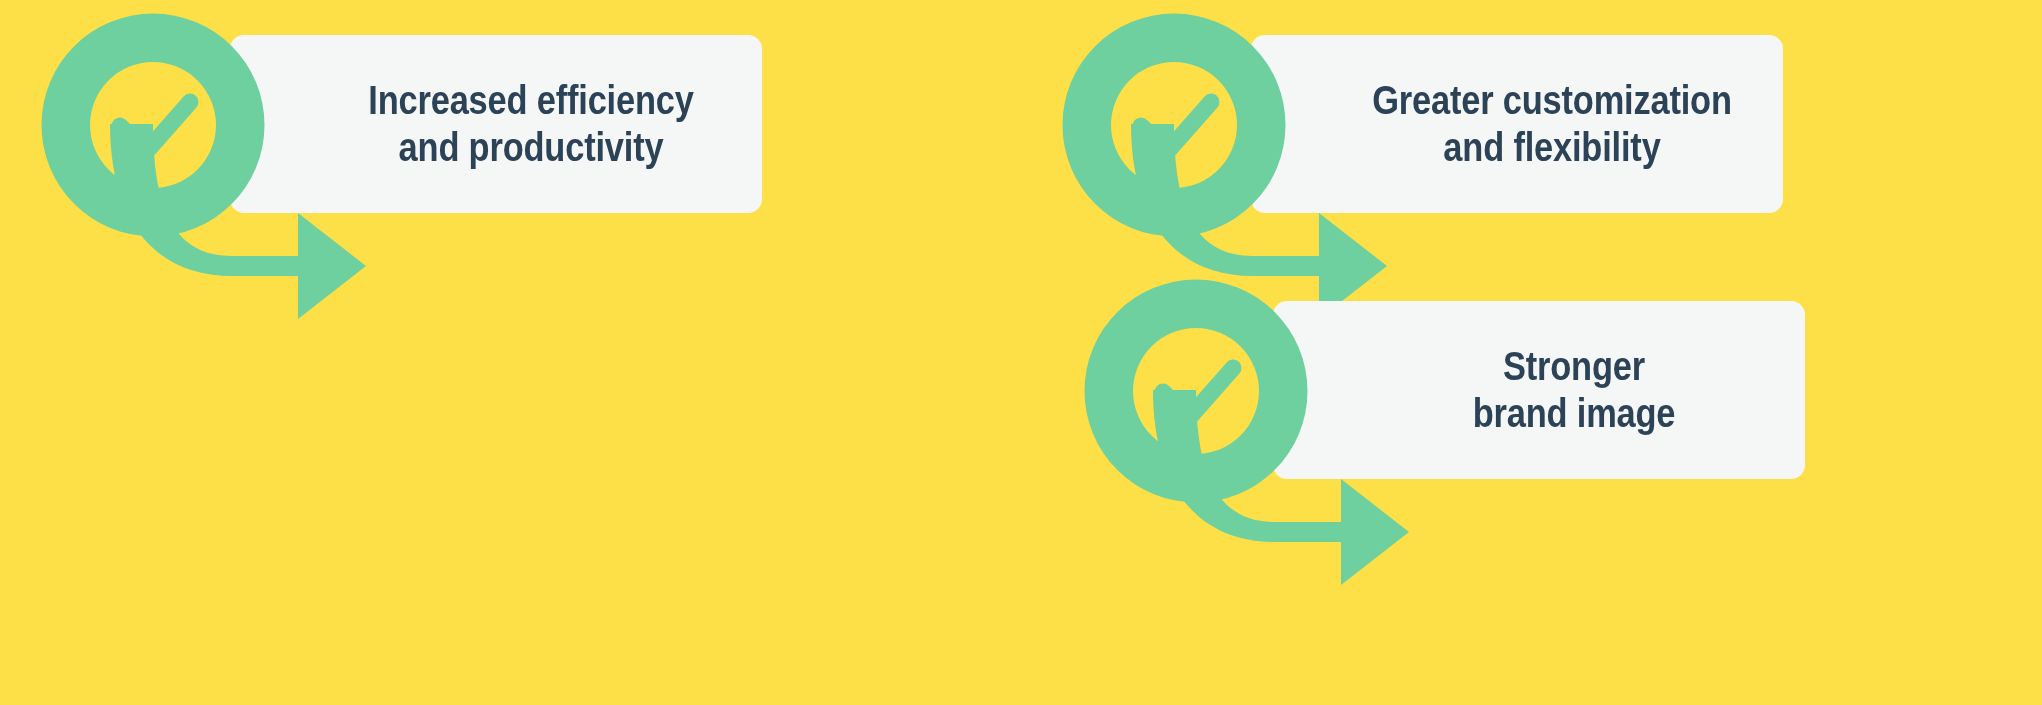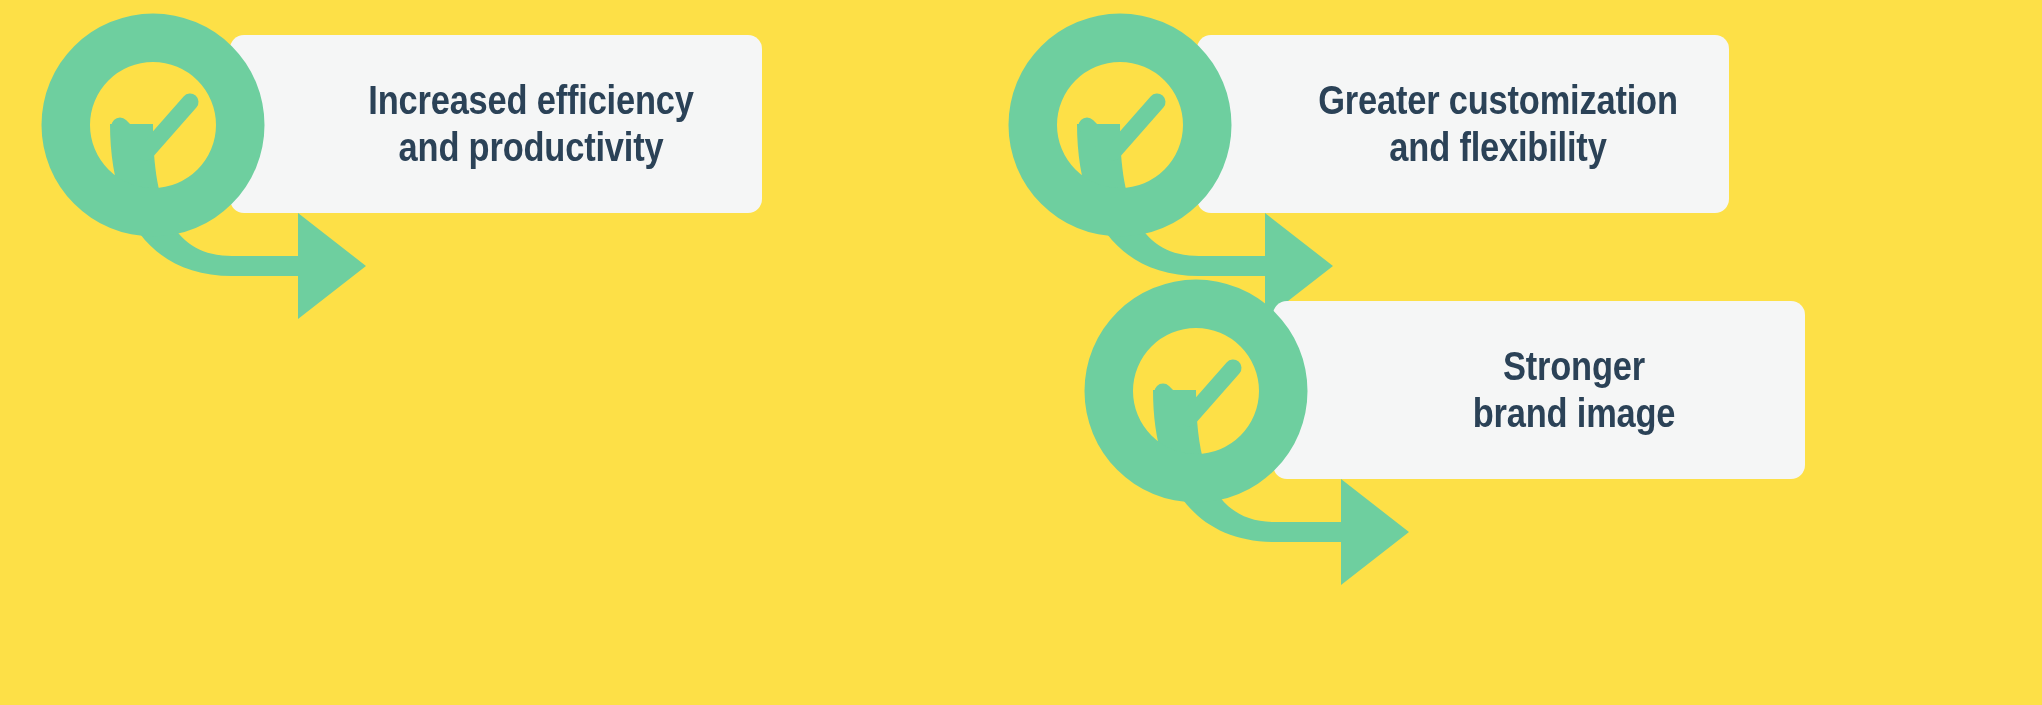--- a/index.html
+++ b/index.html
@@ -78,21 +78,21 @@
   }
   .benefit-graphic svg {
     display: block;
     width: 420px;
     height: 300px;
     overflow: visible;
   }
 
   
   .cell-0 { left: 0px;    top: 0px;   }
-  .cell-1 { left: 967px; top: 0px;   }
+  .cell-1 { left: 1021px; top: 0px;   }
   .cell-2 { left: 0px;    top: 266px; }
   .cell-3 { left: 1043px; top: 266px; }
 </style>
 </head>
 <body>
 
 <div id="infographic" style="background: #fde047;">
 
   <div class="benefit-item cell-0">
     <div class="benefit-card" style="background: rgb(245, 246, 246);"></div>

